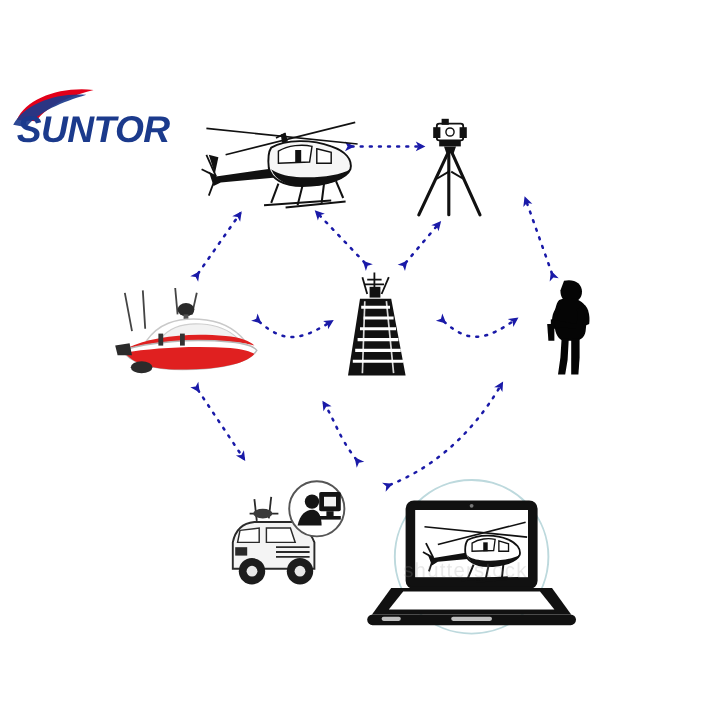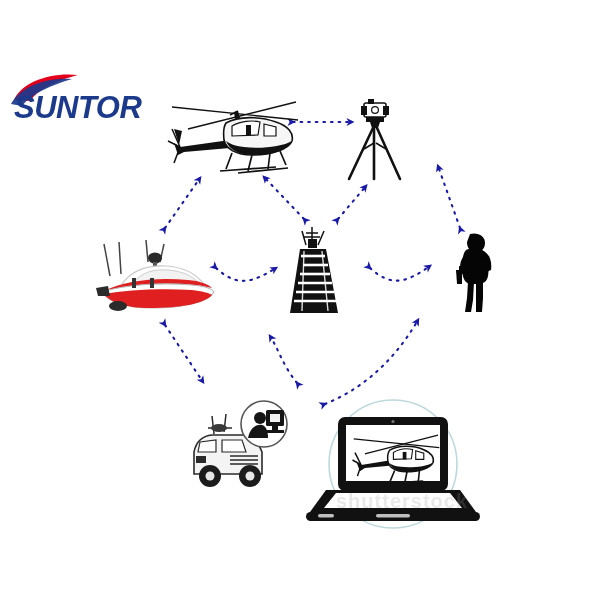--- a/index.html
+++ b/index.html
@@ -39,23 +39,23 @@
     font-family: "Liberation Sans", sans-serif;
     font-weight: bold;
     font-style: italic;
     font-size: 31px;
     letter-spacing: -0.5px;
     fill: #1b3a8c;
   }
   .wm {
     position: absolute;
     left: 336px;
-    top: 490px;
-    font-size: 20px;
-    font-weight: bold;
+    top: 466px;
+    font-size: 17px;
+    font-weight: normal;
     letter-spacing: 1px;
     color: rgba(150,150,150,0.22);
     user-select: none;
   }
 </style>
 </head>
 <body>
 
 <div id="canvas">
 

